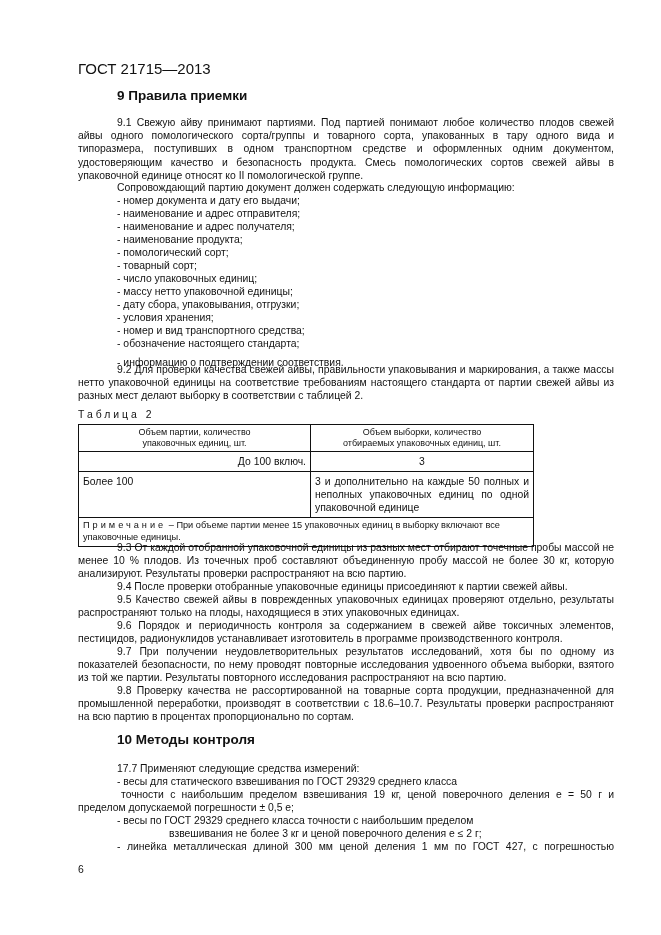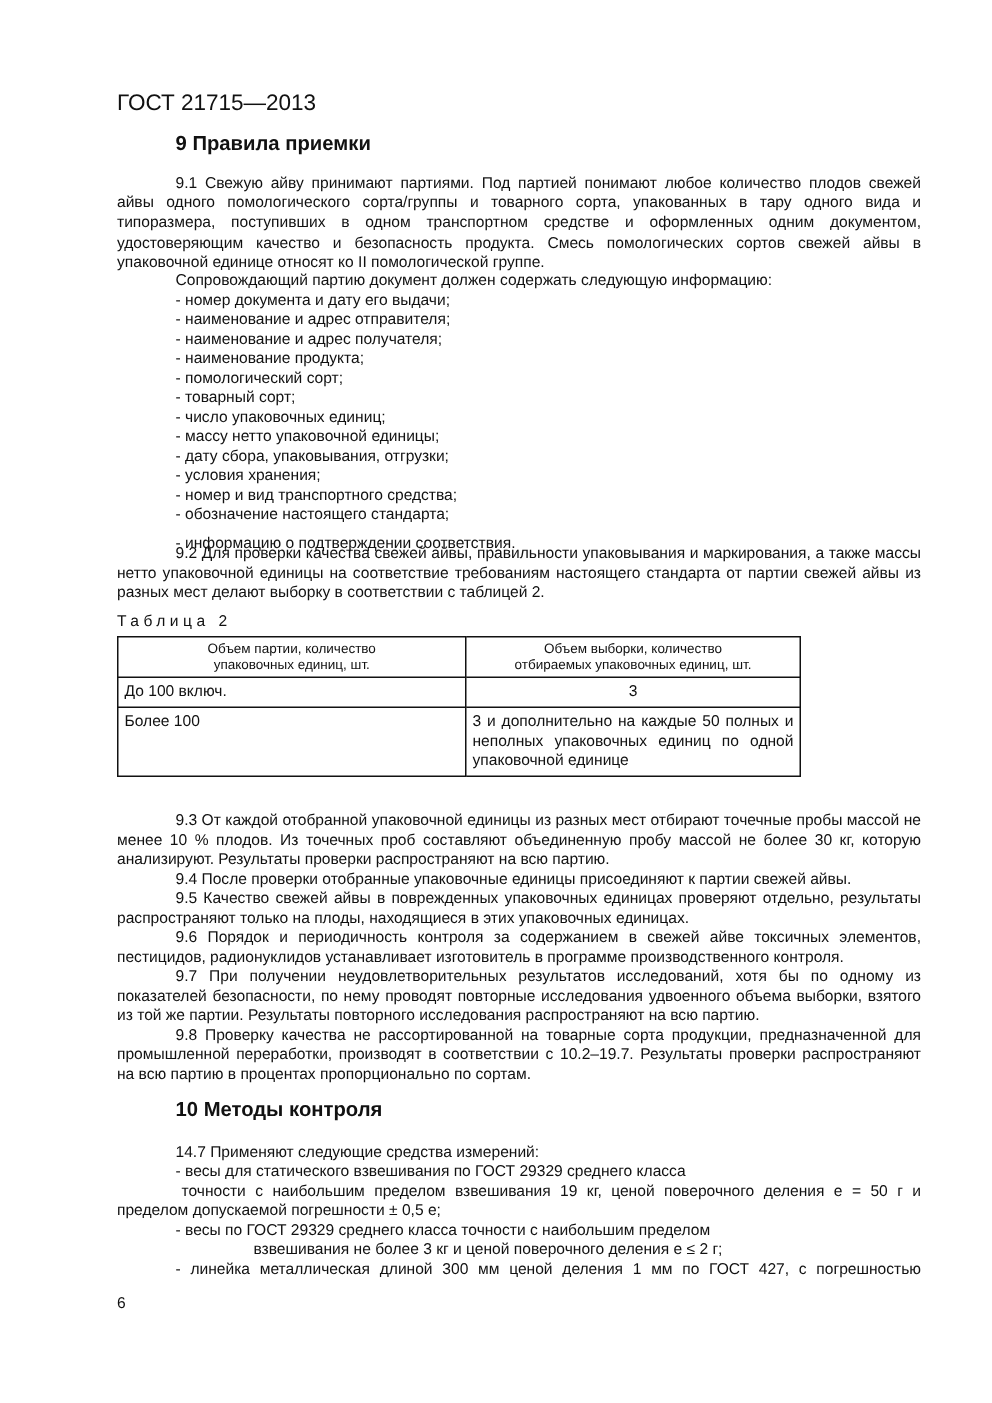--- a/index.html
+++ b/index.html
@@ -64,40 +64,43 @@
       <td class="head c1">
         <div>Объем партии, количество</div>
         <div>упаковочных единиц, шт.</div>
       </td>
       <td class="head">
         <div>Объем выборки, количество</div>
         <div>отбираемых упаковочных единиц, шт.</div>
       </td>
     </tr>
     <tr>
-      <td class="c1" style="padding-top:3px;padding-bottom:3px;">До  100 включ.</td>
+      <td class="c1" style="padding-top:3px;padding-bottom:3px;text-align:right;">До  100 включ.</td>
       <td class="center" style="padding-top:3px;padding-bottom:3px;">3</td>
     </tr>
     <tr>
       <td class="c1" style="padding-top:3px;">Более 100</td>
       <td class="just" style="padding-top:3px;padding-bottom:3px;">3 и дополнительно на каждые 50 полных и неполных упаковочных единиц по одной упаковочной единице</td>
+    </tr>
+    <tr>
+      <td class="note" colspan="2"><span class="sp">Примечание</span><span> – При объеме партии менее 15 упаковочных единиц в выборку включают все упаковочные единицы.</span></td>
     </tr>
   </tbody>
     </table>
 
   <p class="p ind" style="top:541px;">9.3  От каждой отобранной упаковочной единицы из разных мест отбирают точечные пробы массой не менее 10 % плодов. Из точечных проб составляют объединенную пробу массой не более 30 кг, которую анализируют. Результаты проверки распространяют на всю партию.</p>
   <p class="p ind" style="top:580px;">9.4  После проверки отобранные упаковочные единицы присоединяют к партии свежей айвы.</p>
   <p class="p ind" style="top:593px;">9.5 Качество  свежей айвы в поврежденных упаковочных единицах проверяют отдельно, результаты распространяют только на плоды, находящиеся в этих упаковочных единицах.</p>
   <p class="p ind" style="top:619px;">9.6 Порядок и периодичность контроля за содержанием в свежей айве токсичных элементов, пестицидов, радионуклидов устанавливает изготовитель в программе производственного контроля.</p>
   <p class="p ind" style="top:645px;">9.7 При получении неудовлетворительных результатов исследований, хотя бы по одному из показателей безопасности, по нему проводят повторные исследования удвоенного объема выборки, взятого из той же партии. Результаты повторного исследования распространяют на всю партию.</p>
-  <p class="p ind" style="top:684px;">9.8 Проверку качества не рассортированной на товарные сорта продукции, предназначенной для промышленной переработки, производят в соответствии с 10.2–19.7. Результаты проверки распространяют на всю партию в процентах пропорционально по сортам.</p>
+  <p class="p ind" style="top:684px;">9.8 Проверку качества не рассортированной на товарные сорта продукции, предназначенной для промышленной переработки, производят в соответствии с 18.6–10.7. Результаты проверки распространяют на всю партию в процентах пропорционально по сортам.</p>
 
   <div class="h2" style="top:732px;">10 Методы контроля</div>
 
-  <div class="line" style="left:117px; top:762px;">14.7 Применяют следующие средства измерений:</div>
+  <div class="line" style="left:117px; top:762px;">17.7 Применяют следующие средства измерений:</div>
 
   <div>
     <div class="line" style="left:117px; top:775px;">- весы для статического взвешивания по ГОСТ 29329 среднего класса</div>
     <div class="line" style="left:121px; top:788px; width:493px; text-align:justify; text-align-last:justify;">точности с наибольшим пределом взвешивания 19 кг, ценой поверочного деления е = 50 г и</div>
     <div class="line" style="left:78px; top:801px;">пределом допускаемой погрешности  ± 0,5 е;</div>
     <div class="line" style="left:117px; top:814px;">- весы по ГОСТ 29329 среднего класса точности с наибольшим пределом</div>
     <div class="line" style="left:121px; top:827px;margin-left:48px;">взвешивания не более 3 кг и ценой поверочного деления е ≤ 2 г;</div>
     <div class="line" style="left:117px; top:840px; width:497px; text-align:justify; text-align-last:justify;">- линейка металлическая длиной 300 мм ценой деления 1 мм по ГОСТ 427, с погрешностью</div>
   </div>
 

